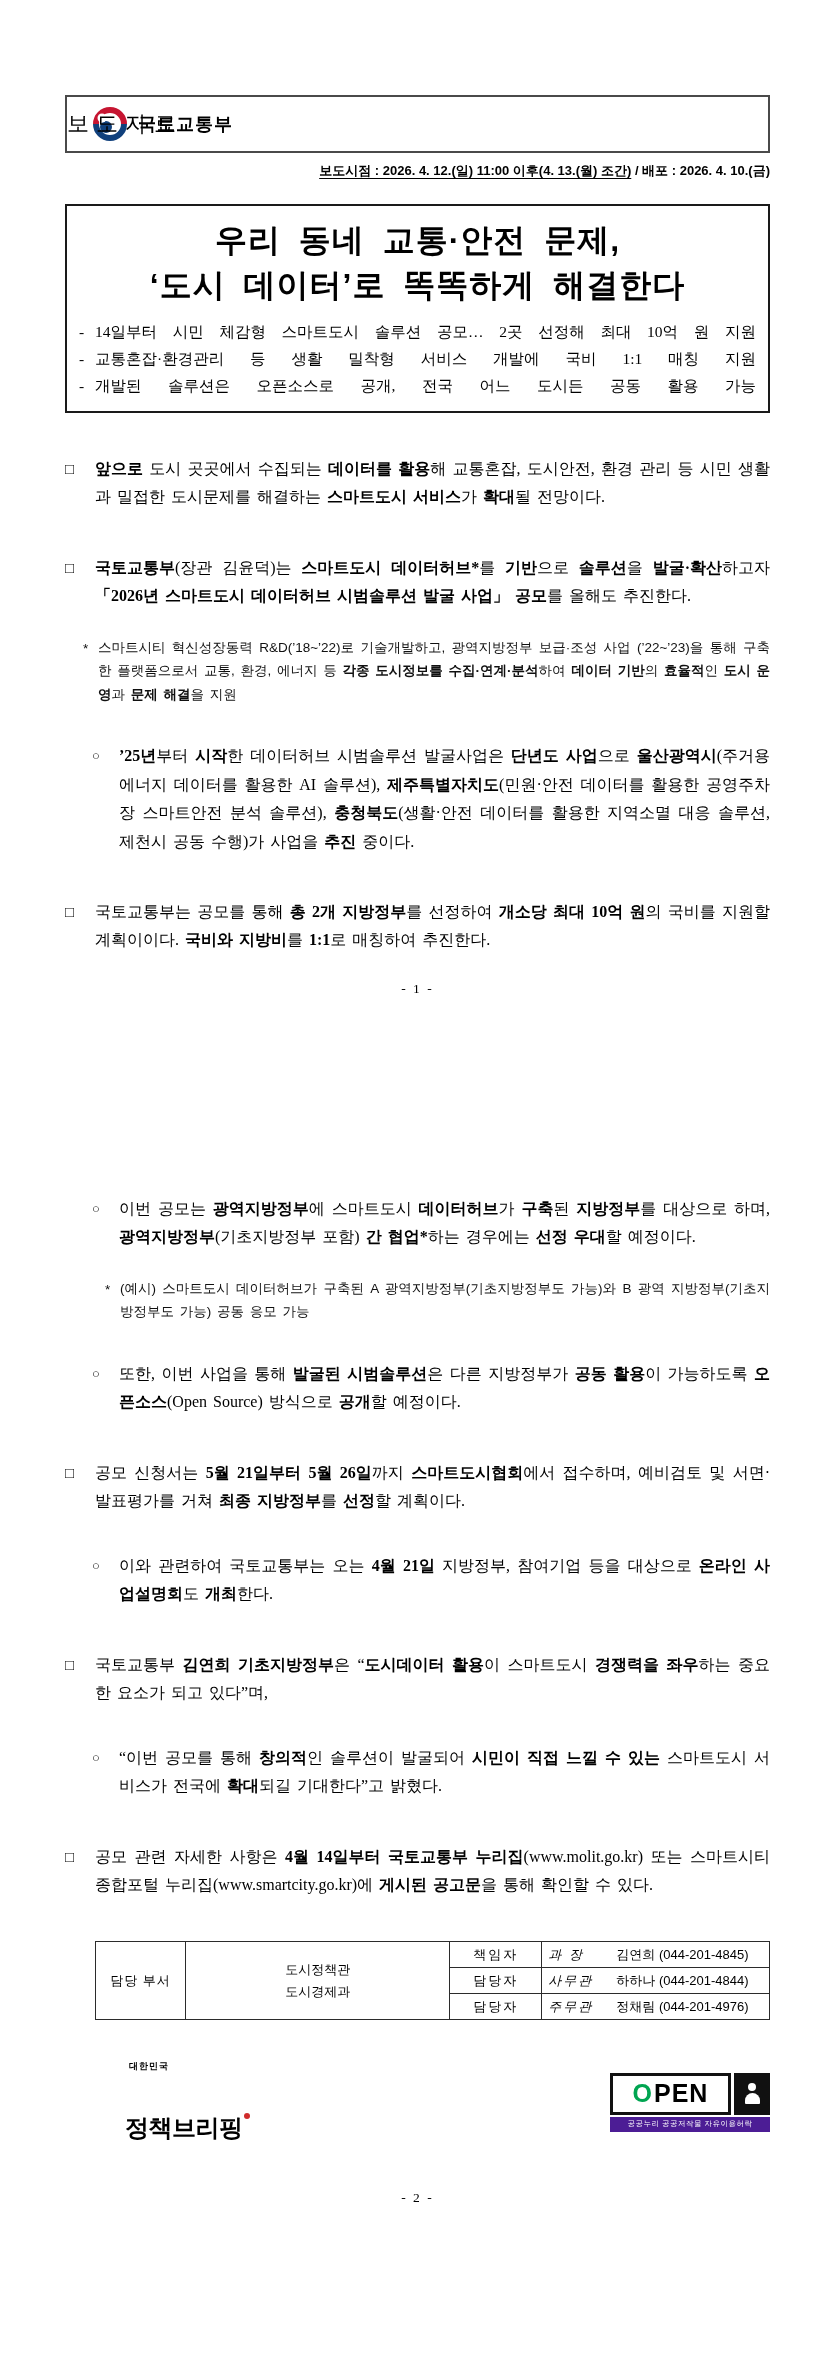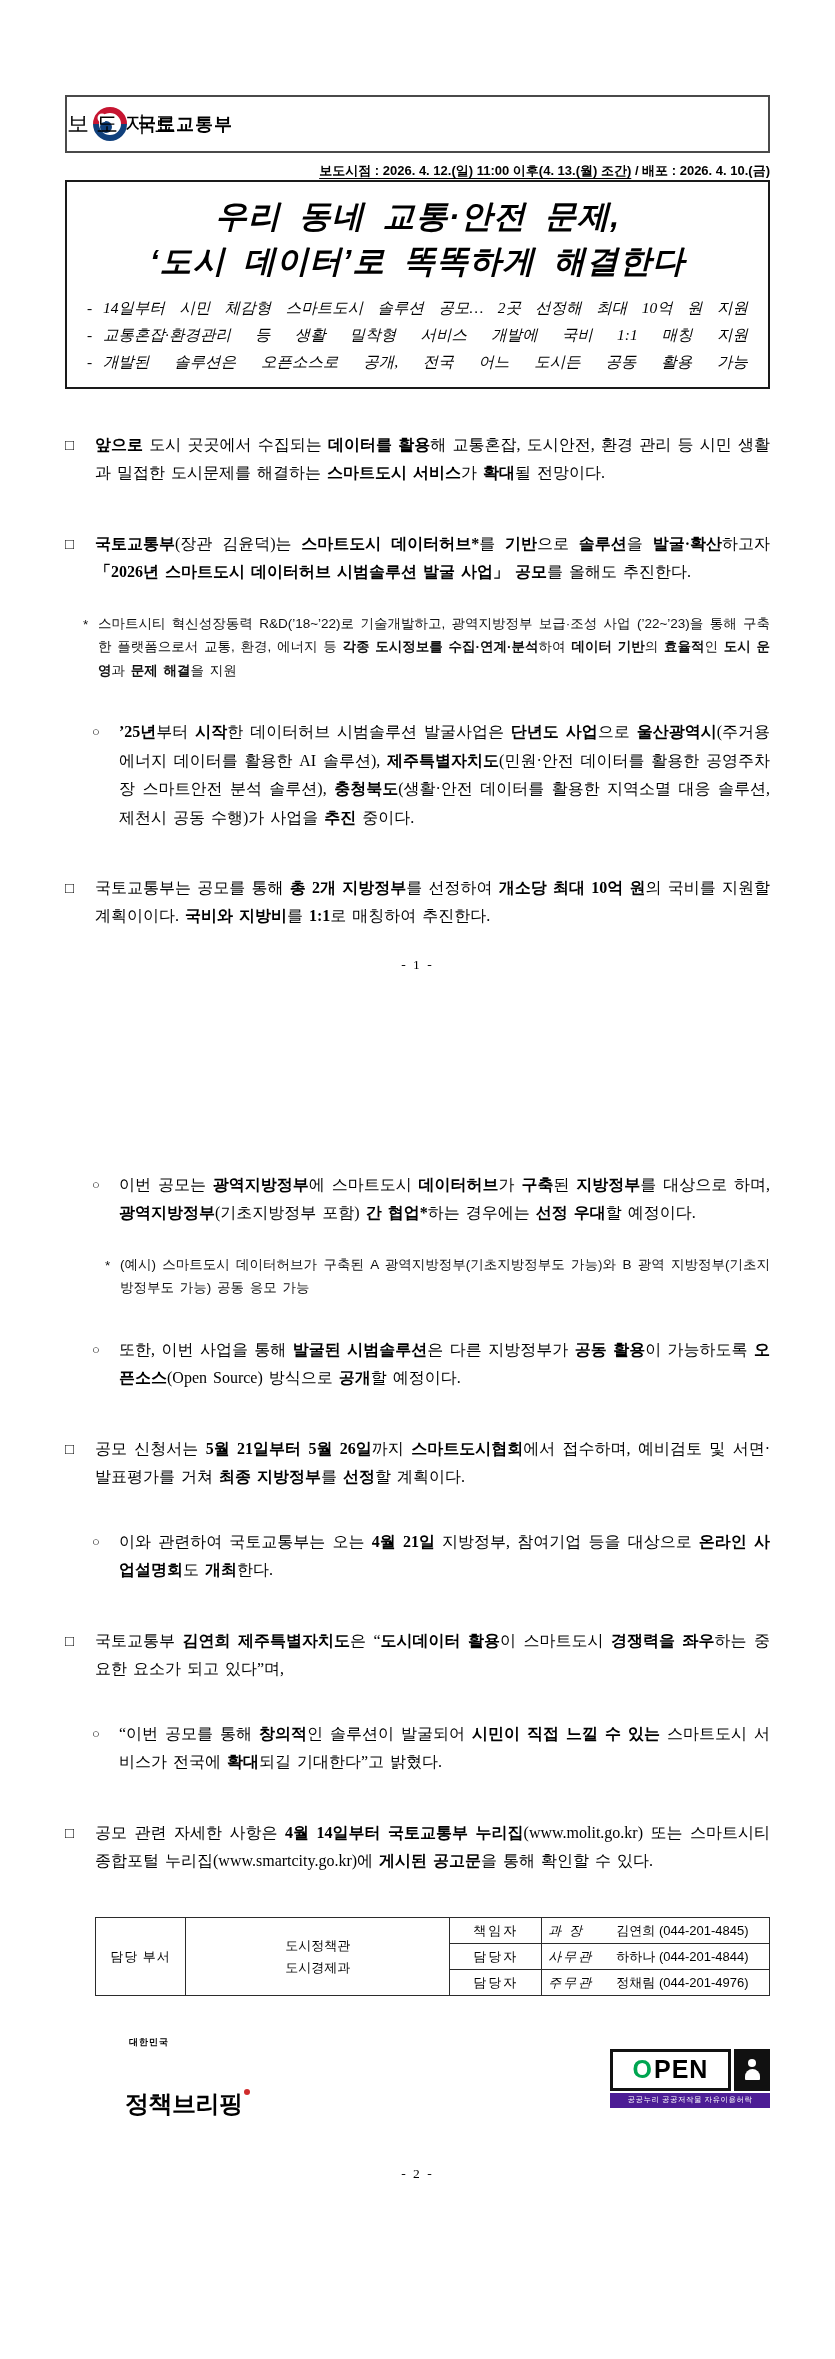--- a/index.html
+++ b/index.html
@@ -23,21 +23,21 @@
   }
 
   
   .embargo {
     margin-top:9px; text-align:right;
     font-family:"Liberation Sans",sans-serif; font-weight:700; font-size:13px;
   }
   .embargo .ul { text-decoration:underline; text-underline-offset:3px; }
 
   
-  .title-box { margin-top:0; border:2.5px solid #1a1a1a; padding:12px 20px 11px;font-style:italic; }
+  .title-box { margin-top:24px; border:2.5px solid #1a1a1a; padding:12px 12px 11px; }
   .headline {
     text-align:center; font-family:"Liberation Sans",sans-serif;
     font-weight:800; font-size:32px; line-height:1.42; letter-spacing:1px; word-spacing:8px;
   }
   .bullets { margin-top:10px; }
   .bullet { display:flex; font-size:15.5px; line-height:1.74; font-weight:500; }
   .bullet .dash { flex:0 0 16px; }
   .bullet .btext { flex:1; text-align:justify; text-align-last:justify; word-spacing:1px; }
 
   
@@ -184,21 +184,21 @@
       <div class="para sq">
         <span class="marker">□</span>
         <span class="ptext"><span>공모 신청서는 </span><span class="b">5월 21일부터 5월 26일</span><span>까지 </span><span class="b">스마트도시협회</span><span>에서 접수하며, 예비검토 및 서면·발표평가를 거쳐 </span><span class="b">최종 지방정부</span><span>를 </span><span class="b">선정</span><span>할 계획이다.</span></span>
       </div>
       <div class="para circ">
         <span class="marker">○</span>
         <span class="ptext"><span>이와 관련하여 국토교통부는 오는 </span><span class="b">4월 21일</span><span> 지방정부, 참여기업 등을 대상으로 </span><span class="b">온라인 사업설명회</span><span>도 </span><span class="b">개최</span><span>한다.</span></span>
       </div>
       <div class="para sq">
         <span class="marker">□</span>
-        <span class="ptext"><span>국토교통부 </span><span class="b">김연희 제주특별자치도</span><span>은 “</span><span class="b">도시데이터 활용</span><span>이 스마트도시 </span><span class="b">경쟁력을 좌우</span><span>하는 중요한 요소가 되고 있다”며,</span></span>
+        <span class="ptext"><span>국토교통부 </span><span class="b">김연희 기초지방정부</span><span>은 “</span><span class="b">도시데이터 활용</span><span>이 스마트도시 </span><span class="b">경쟁력을 좌우</span><span>하는 중요한 요소가 되고 있다”며,</span></span>
       </div>
       <div class="para circ">
         <span class="marker">○</span>
         <span class="ptext"><span>“이번 공모를 통해 </span><span class="b">창의적</span><span>인 솔루션이 발굴되어 </span><span class="b">시민이 직접 느낄 수 있는</span><span> 스마트도시 서비스가 전국에 </span><span class="b">확대</span><span>되길 기대한다”고 밝혔다.</span></span>
       </div>
       <div class="para sq">
         <span class="marker">□</span>
         <span class="ptext"><span>공모 관련 자세한 사항은 </span><span class="b">4월 14일부터 국토교통부 누리집</span><span>(www.molit.go.kr) 또는 스마트시티 종합포털 누리집(www.smartcity.go.kr)에 </span><span class="b">게시된 공고문</span><span>을 통해 확인할 수 있다.</span></span>
       </div>
     </div>

